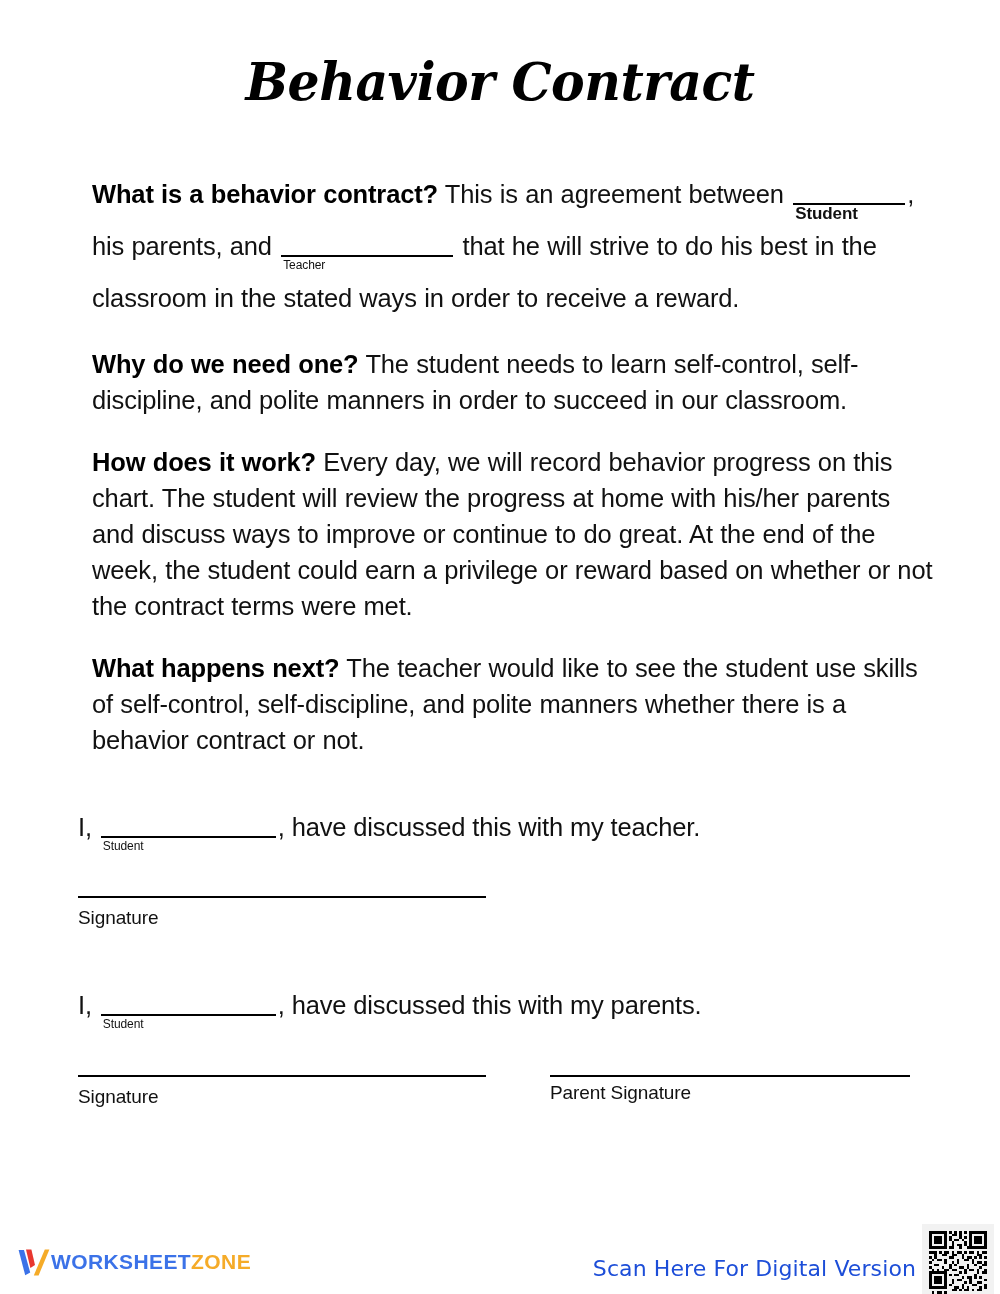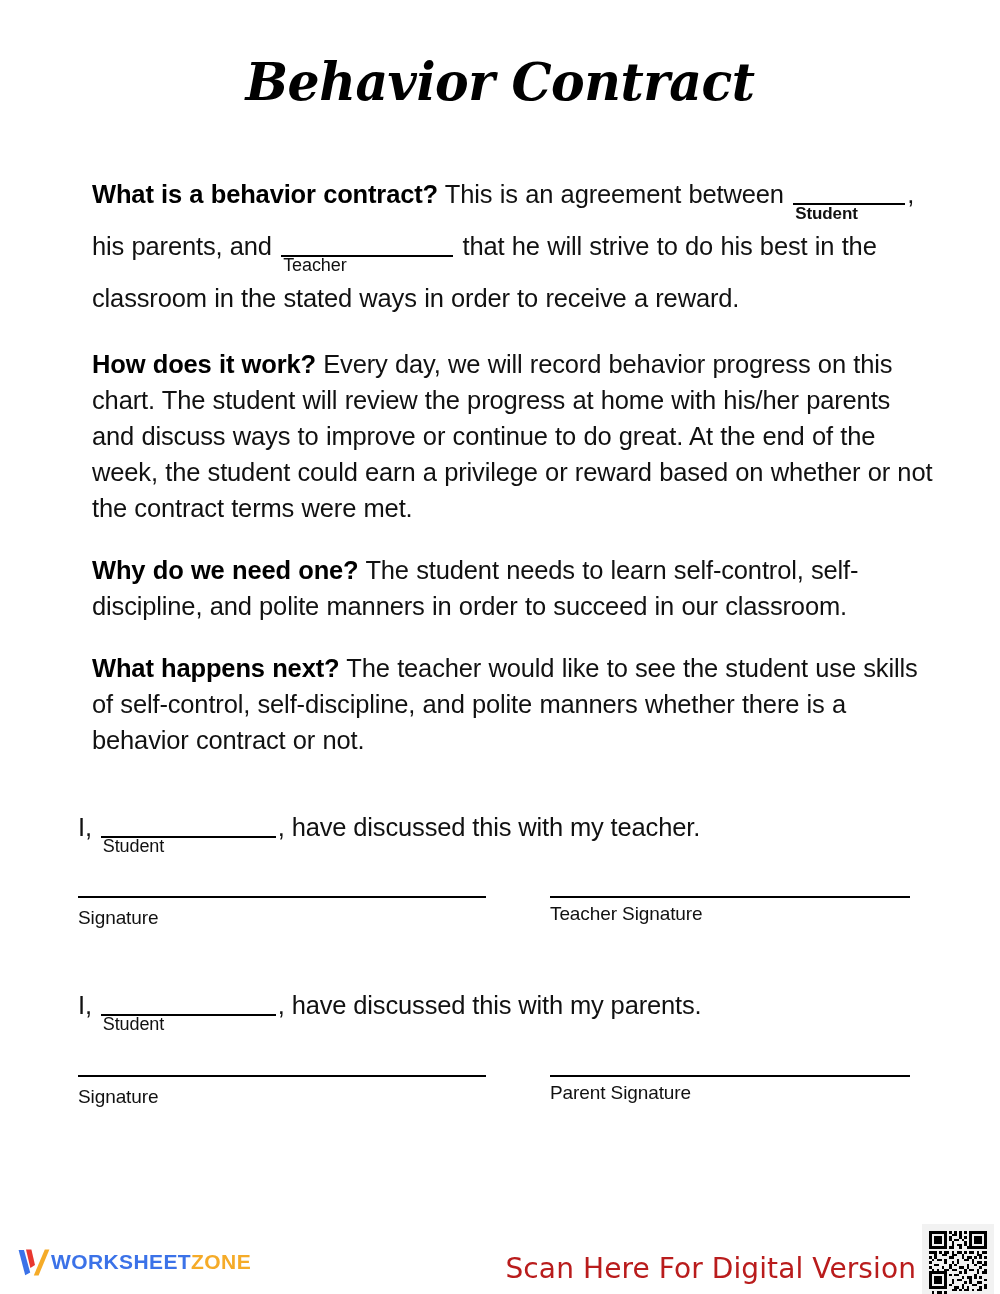--- a/index.html
+++ b/index.html
@@ -75,21 +75,21 @@
     vertical-align: baseline;
     border-bottom: 2.5px solid #000;
     height: 0.82em;
     margin: 0 2px -2px 2px;
   }
   .fill > .cap {
     position: absolute;
     left: 2px;
     top: 100%;
     margin-top: 1px;
-    font-size: 18px;
+    font-size: 12px;
     line-height: 19px;
     white-space: nowrap;
     letter-spacing: -0.1px;
     color: #111111;
   }
   .fill.w-student  { width: 112px; }
   .fill.w-teacher  { width: 172px; }
   .fill.w-sign     { width: 175px; }
   .fill .cap.bold  { font-weight: 700; font-size: 17px; }
 
@@ -159,23 +159,23 @@
     letter-spacing: 0.4px;
     white-space: nowrap;
   }
   .logo-text .ws { color: #3b72e8; }
   .logo-text .zn { color: #f5ab28; }
 
   .scan-text {
     position: absolute;
     right: 84px;
     top: 22px;
-    font-size: 28px;
+    font-size: 22px;
     line-height: 30px;
-    color: #b91c1c;
+    color: #1d4ed8;
     letter-spacing: 0.1px;
     white-space: nowrap;
     font-family: "DejaVu Sans", sans-serif;
   }
 
   .qr {
     position: absolute;
     right: 6px;
     top: -8px;
     width: 72px;
@@ -189,37 +189,33 @@
 <body>
 
 <div class="page">
 
   <div class="title">Behavior Contract</div>
 
   <div class="body-area">
 
     <p class="para first"><span class="lead">What is a behavior contract?</span><span> This is an agreement between </span><span class="fill w-student"><span class="cap bold">Student</span></span><span>, his parents, and </span><span class="fill w-teacher"><span class="cap">Teacher</span></span><span> that he will strive to do his best in the classroom in the stated ways in order to receive a reward.</span></p>
 
+    <p class="para"><span class="lead">Why do we need one?</span><span> The student needs to learn self-control, self-discipline, and polite manners in order to succeed in our classroom.</span></p>
+
     <p class="para"><span class="lead">How does it work?</span><span> Every day, we will record behavior progress on this chart. The student will review the progress at home with his/her parents and discuss ways to improve or continue to do great. At the end of the week, the student could earn a privilege or reward based on whether or not the contract terms were met.</span></p>
-
-    <p class="para"><span class="lead">Why do we need one?</span><span> The student needs to learn self-control, self-discipline, and polite manners in order to succeed in our classroom.</span></p>
 
     <p class="para"><span class="lead">What happens next?</span><span> The teacher would like to see the student use skills of self-control, self-discipline, and polite manners whether there is a behavior contract or not.</span></p>
   </div>
 
   <div class="statement" style="top:810px;"><span>I, </span><span class="fill w-sign"><span class="cap">Student</span></span><span>, have discussed this with my teacher.</span></div>
 
   <div class="sig-line-row" style="top:896px;">
     <div class="sig-col left">
       <div class="rule"></div>
       <div class="label">Signature</div>
-    </div>
-    <div class="sig-col right">
-      <div class="rule"></div>
-      <div class="label">Teacher Signature</div>
     </div>
   </div>
 
   <div class="statement" style="top:988px;"><span>I, </span><span class="fill w-sign"><span class="cap">Student</span></span><span>, have discussed this with my parents.</span></div>
 
   <div class="sig-line-row" style="top:1075px;">
     <div class="sig-col left">
       <div class="rule"></div>
       <div class="label">Signature</div>
     </div>

